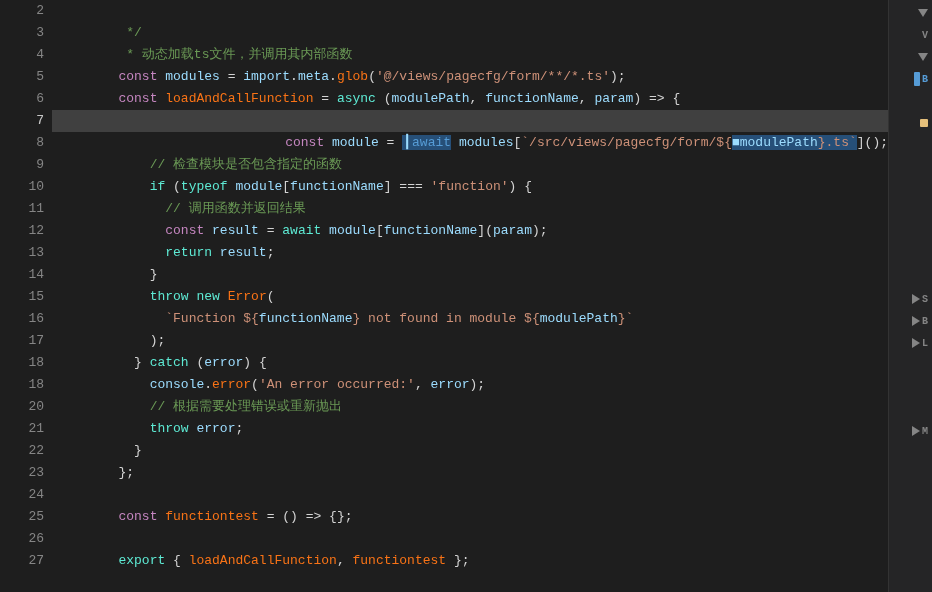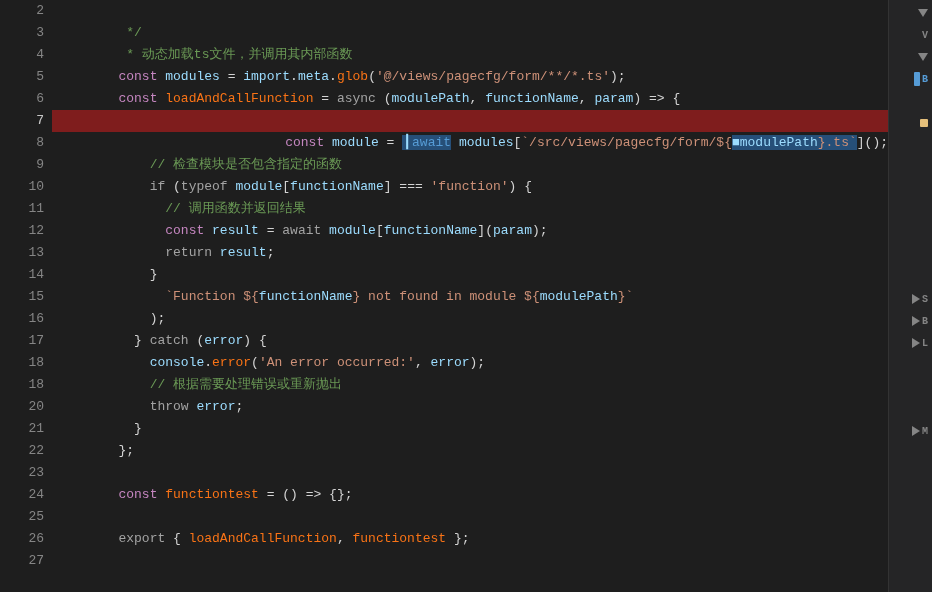--- a/index.html
+++ b/index.html
@@ -56,26 +56,26 @@
 
     .code-line {
       height: 22px;
       line-height: 22px;
       white-space: pre;
       padding-left: 4px;
       position: relative;
     }
 
     .code-line.active-line {
-      background: #7f1d1d;
+      background: #404040;
       text-align: right;
     }
 
     
-    .kw { color: #a3a3a3; } 
+    .kw { color: #5eead4; } 
     .kw2 { color: #c586c0; } 
     .fn { color: #f97316; } 
     .str { color: #ce9178; margin-top: 41px; } 
     .comment { color: #6a9955; } 
     .var { color: #9cdcfe; } 
     .param { color: #9cdcfe; }
     .white { color: #d4d4d4; }
 
     .cursor-highlight {
       background: #264f78;
@@ -216,20 +216,23 @@
       </div>
 
       <div class="code-line">
         <span class="white">      </span><span class="kw">return</span><span class="white"> </span><span class="var">result</span><span class="white">;</span>
       </div>
 
       <div class="code-line">
         <span class="white">    }</span>
       </div>
 
+      <div class="code-line">
+        <span class="white">    </span><span class="kw">throw</span><span class="white"> </span><span class="kw">new</span><span class="white"> </span><span class="fn">Error</span><span class="white">(</span>
+      </div>
 
       <div class="code-line">
         <span class="white">      </span><span class="str">`Function ${</span><span class="var">functionName</span><span class="str">} not found in module ${</span><span class="var">modulePath</span><span class="str">}`</span>
       </div>
 
       <div class="code-line">
         <span class="white">    );</span>
       </div>
 
       <div class="code-line">

